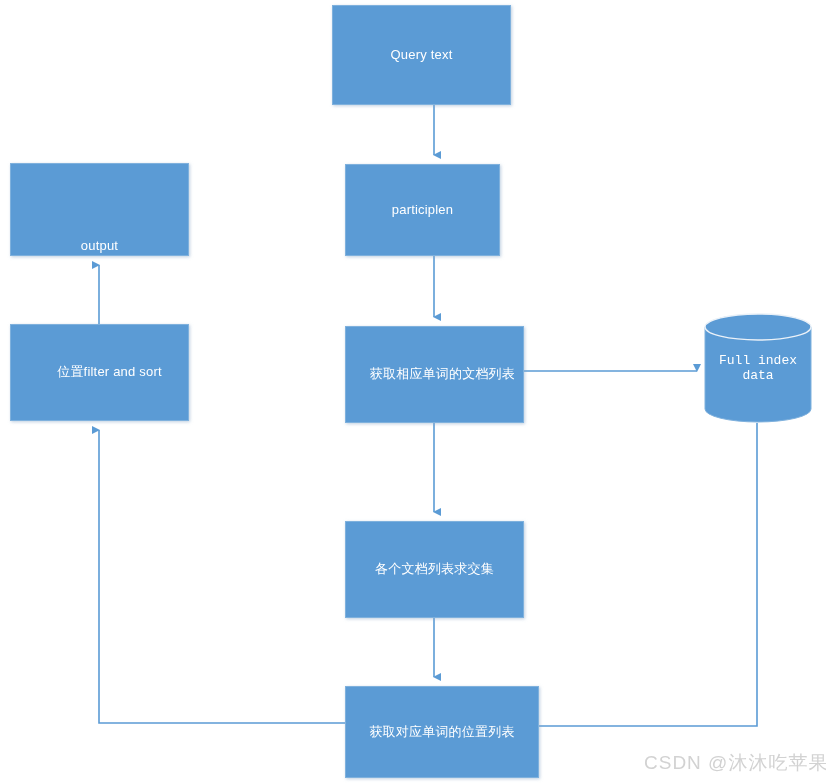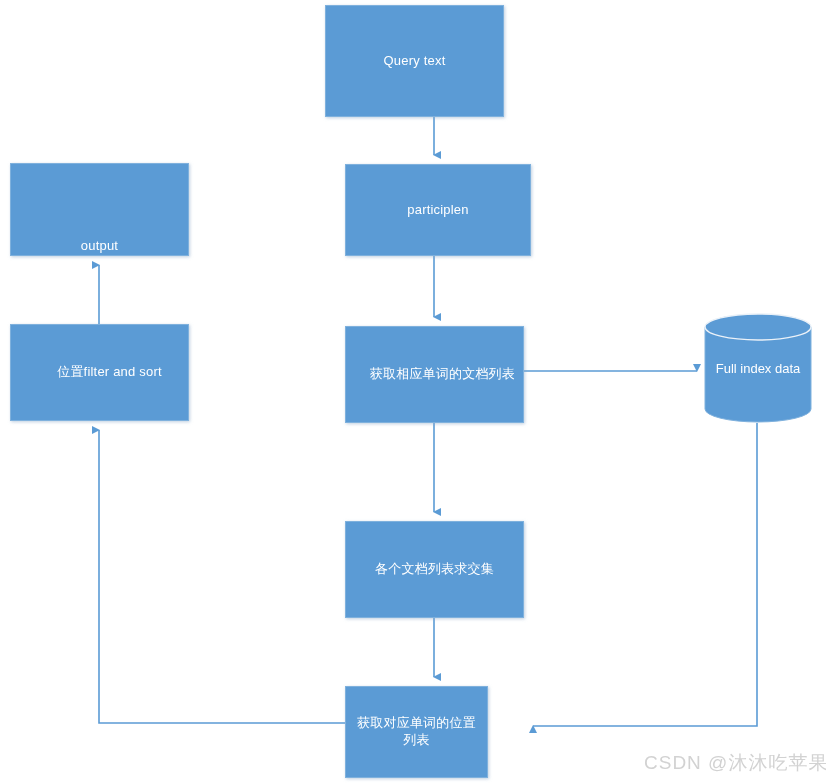--- a/index.html
+++ b/index.html
@@ -59,20 +59,21 @@
     user-select: none;
   }
   .cylinder .cyl-svg {
     position: absolute;
     left: 0;
     top: 0;
   }
   .cylinder .node-label {
     position: relative;
     z-index: 2;
+    font-family: Liberation Mono, monospace;
   }
   .watermark {
     position: absolute;
     color: #d2d2d2;
     font-size: 19px;
     letter-spacing: 1px;
     user-select: none;
     white-space: nowrap;
   }
 </style>
@@ -107,37 +108,37 @@
 
     <path d="M434,618 L434,677" stroke="#5b9bd5" stroke-width="1.6" fill="none" marker-end="url(#arrow-down)"></path>
 
     <path d="M757,423 L757,726 L533,726" stroke="#5b9bd5" stroke-width="1.6" fill="none" marker-end="url(#arrow-left)"></path>
 
     <path d="M345,723 L99,723 L99,430" stroke="#5b9bd5" stroke-width="1.6" fill="none" marker-end="url(#arrow-up)"></path>
 
     <path d="M99,324 L99,265" stroke="#5b9bd5" stroke-width="1.6" fill="none" marker-end="url(#arrow-up)"></path>
   </svg>
 
-  <div class="node" style="left:325px; top:5px; width:179px; height:112px;">
+  <div class="node" style="left:332px; top:5px; width:179px; height:100px;">
     <span class="node-label">Query text</span>
   </div>
 
-  <div class="node" style="left:345px; top:164px; width:186px; height:92px;align-items:center;">
+  <div class="node" style="left:345px; top:164px; width:155px; height:92px;align-items:center;">
     <span class="node-label">participlen</span>
   </div>
 
   <div class="node" style="left:345px; top:326px; width:179px; height:97px;justify-content:flex-end;">
     <span class="node-label">获取相应单词的文档列表</span>
   </div>
 
   <div class="node" style="left:345px; top:521px; width:179px; height:97px;">
     <span class="node-label">各个文档列表求交集</span>
   </div>
 
-  <div class="node" style="left:345px; top:686px; width:143px; height:92px;">
+  <div class="node" style="left:345px; top:686px; width:194px; height:92px;">
     <span class="node-label">获取对应单词的位置列表</span>
   </div>
 
   <div class="node" style="left:10px; top:324px; width:179px; height:97px;padding-left:20px;">
     <span class="node-label">位置filter and sort</span>
   </div>
 
   <div class="node" style="left:10px; top:163px; width:179px; height:93px;align-items:flex-end;">
     <span class="node-label">output</span>
   </div>

